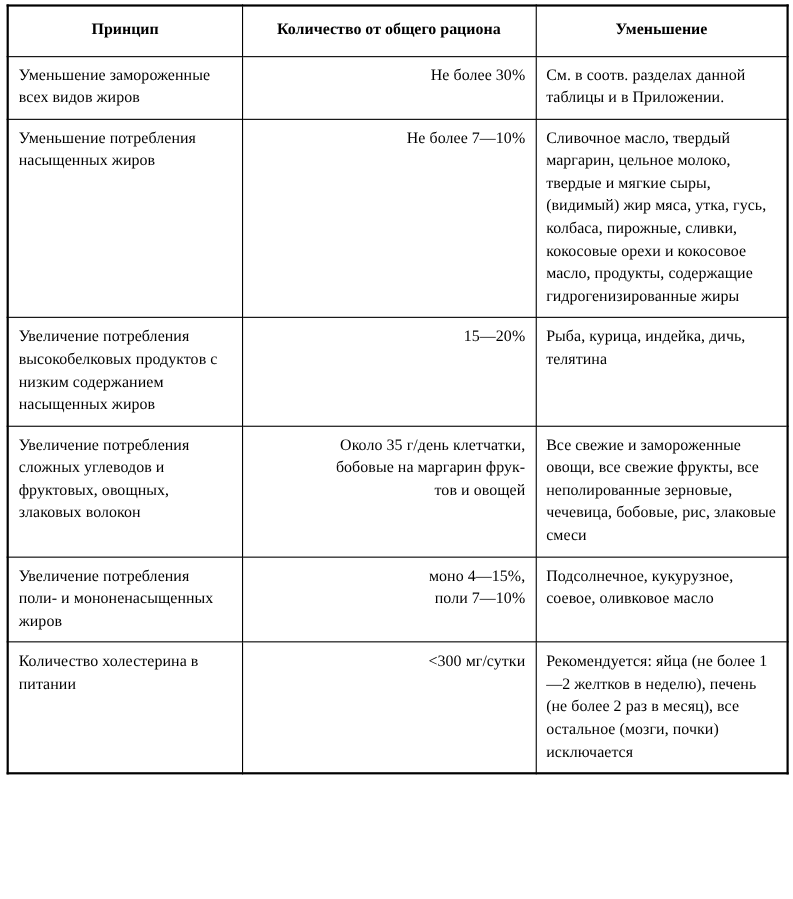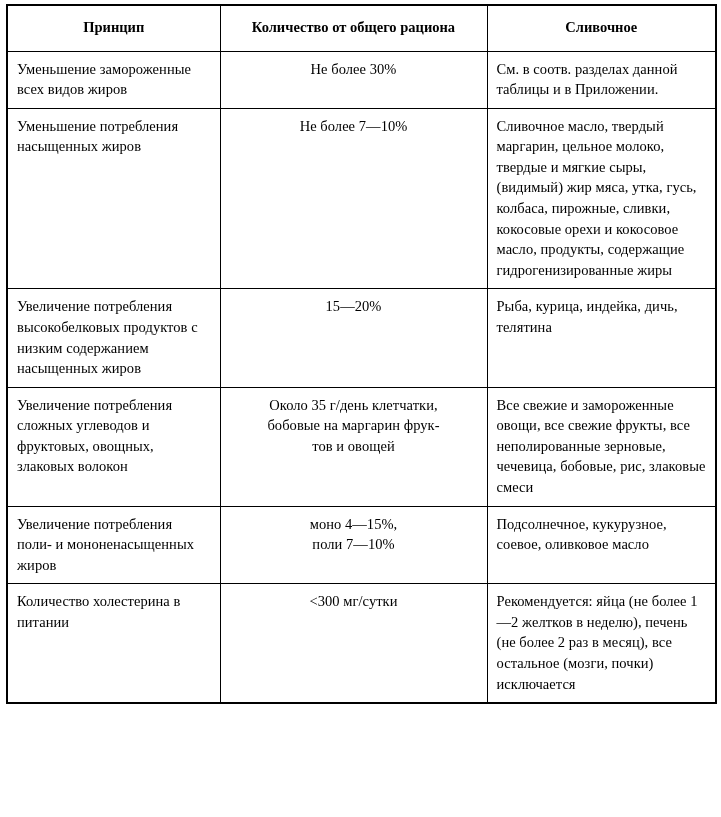--- a/index.html
+++ b/index.html
@@ -46,21 +46,21 @@
     padding-bottom: 13px;
     line-height: 1.35;
     font-size: 14.5px;
   }
   td.col-principle,
   td.col-amount,
   td.col-sources {
     letter-spacing: 0.05px;
   }
   td.col-amount {
-    text-align: center;
+    text-align: right;
     margin-top: 32px;
   }
   td.col-principle, td.col-sources {
     text-align: left;
   }
   .it { }
   .cellline { display: block; }
 </style>
 </head>
 <body>
@@ -69,21 +69,21 @@
   <table class="nutrition">
     <colgroup>
       <col class="c1">
       <col class="c2">
       <col class="c3">
     </colgroup>
     <thead>
       <tr>
         <th>Принцип</th>
         <th>Количество от общего рациона</th>
-        <th>Сливочное</th>
+        <th>Уменьшение</th>
       </tr>
     </thead>
     <tbody>
 
       <tr>
         <td class="col-principle">Уменьшение замороженные всех видов жиров</td>
         <td class="col-amount">Не более 30%</td>
         <td class="col-sources">См. в соотв. разделах данной таблицы и в Приложении.</td>
       </tr>
 

